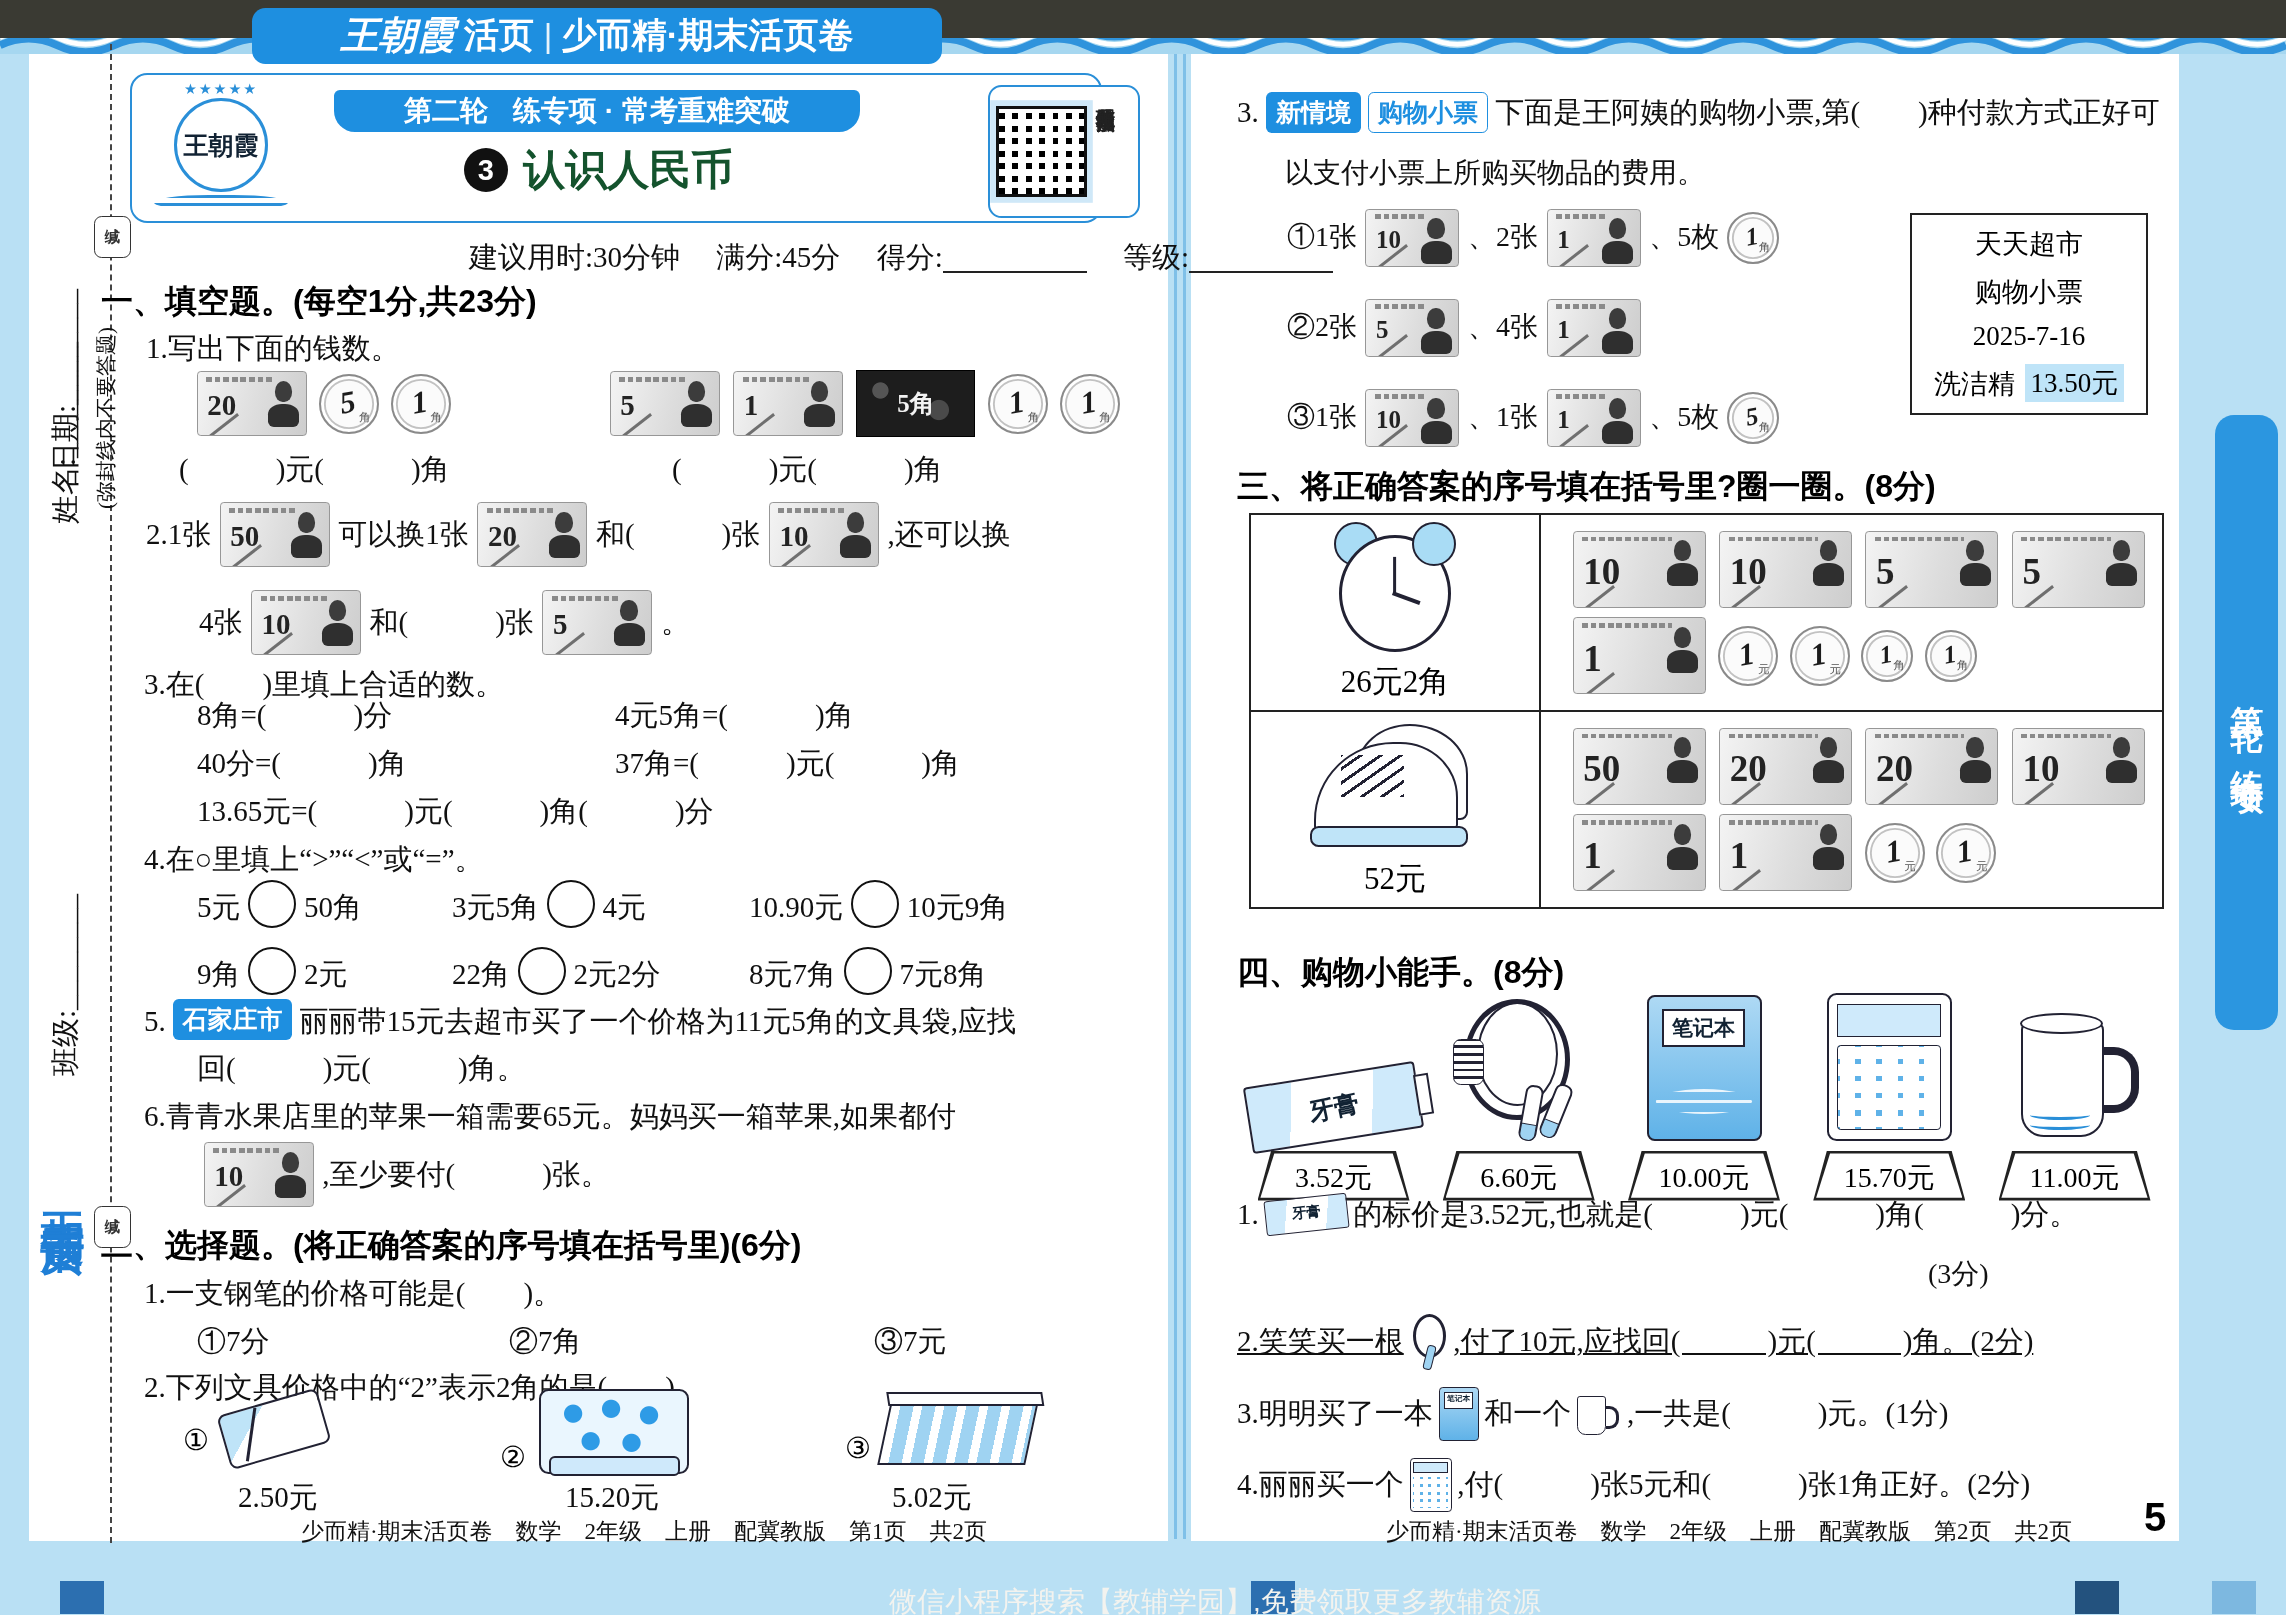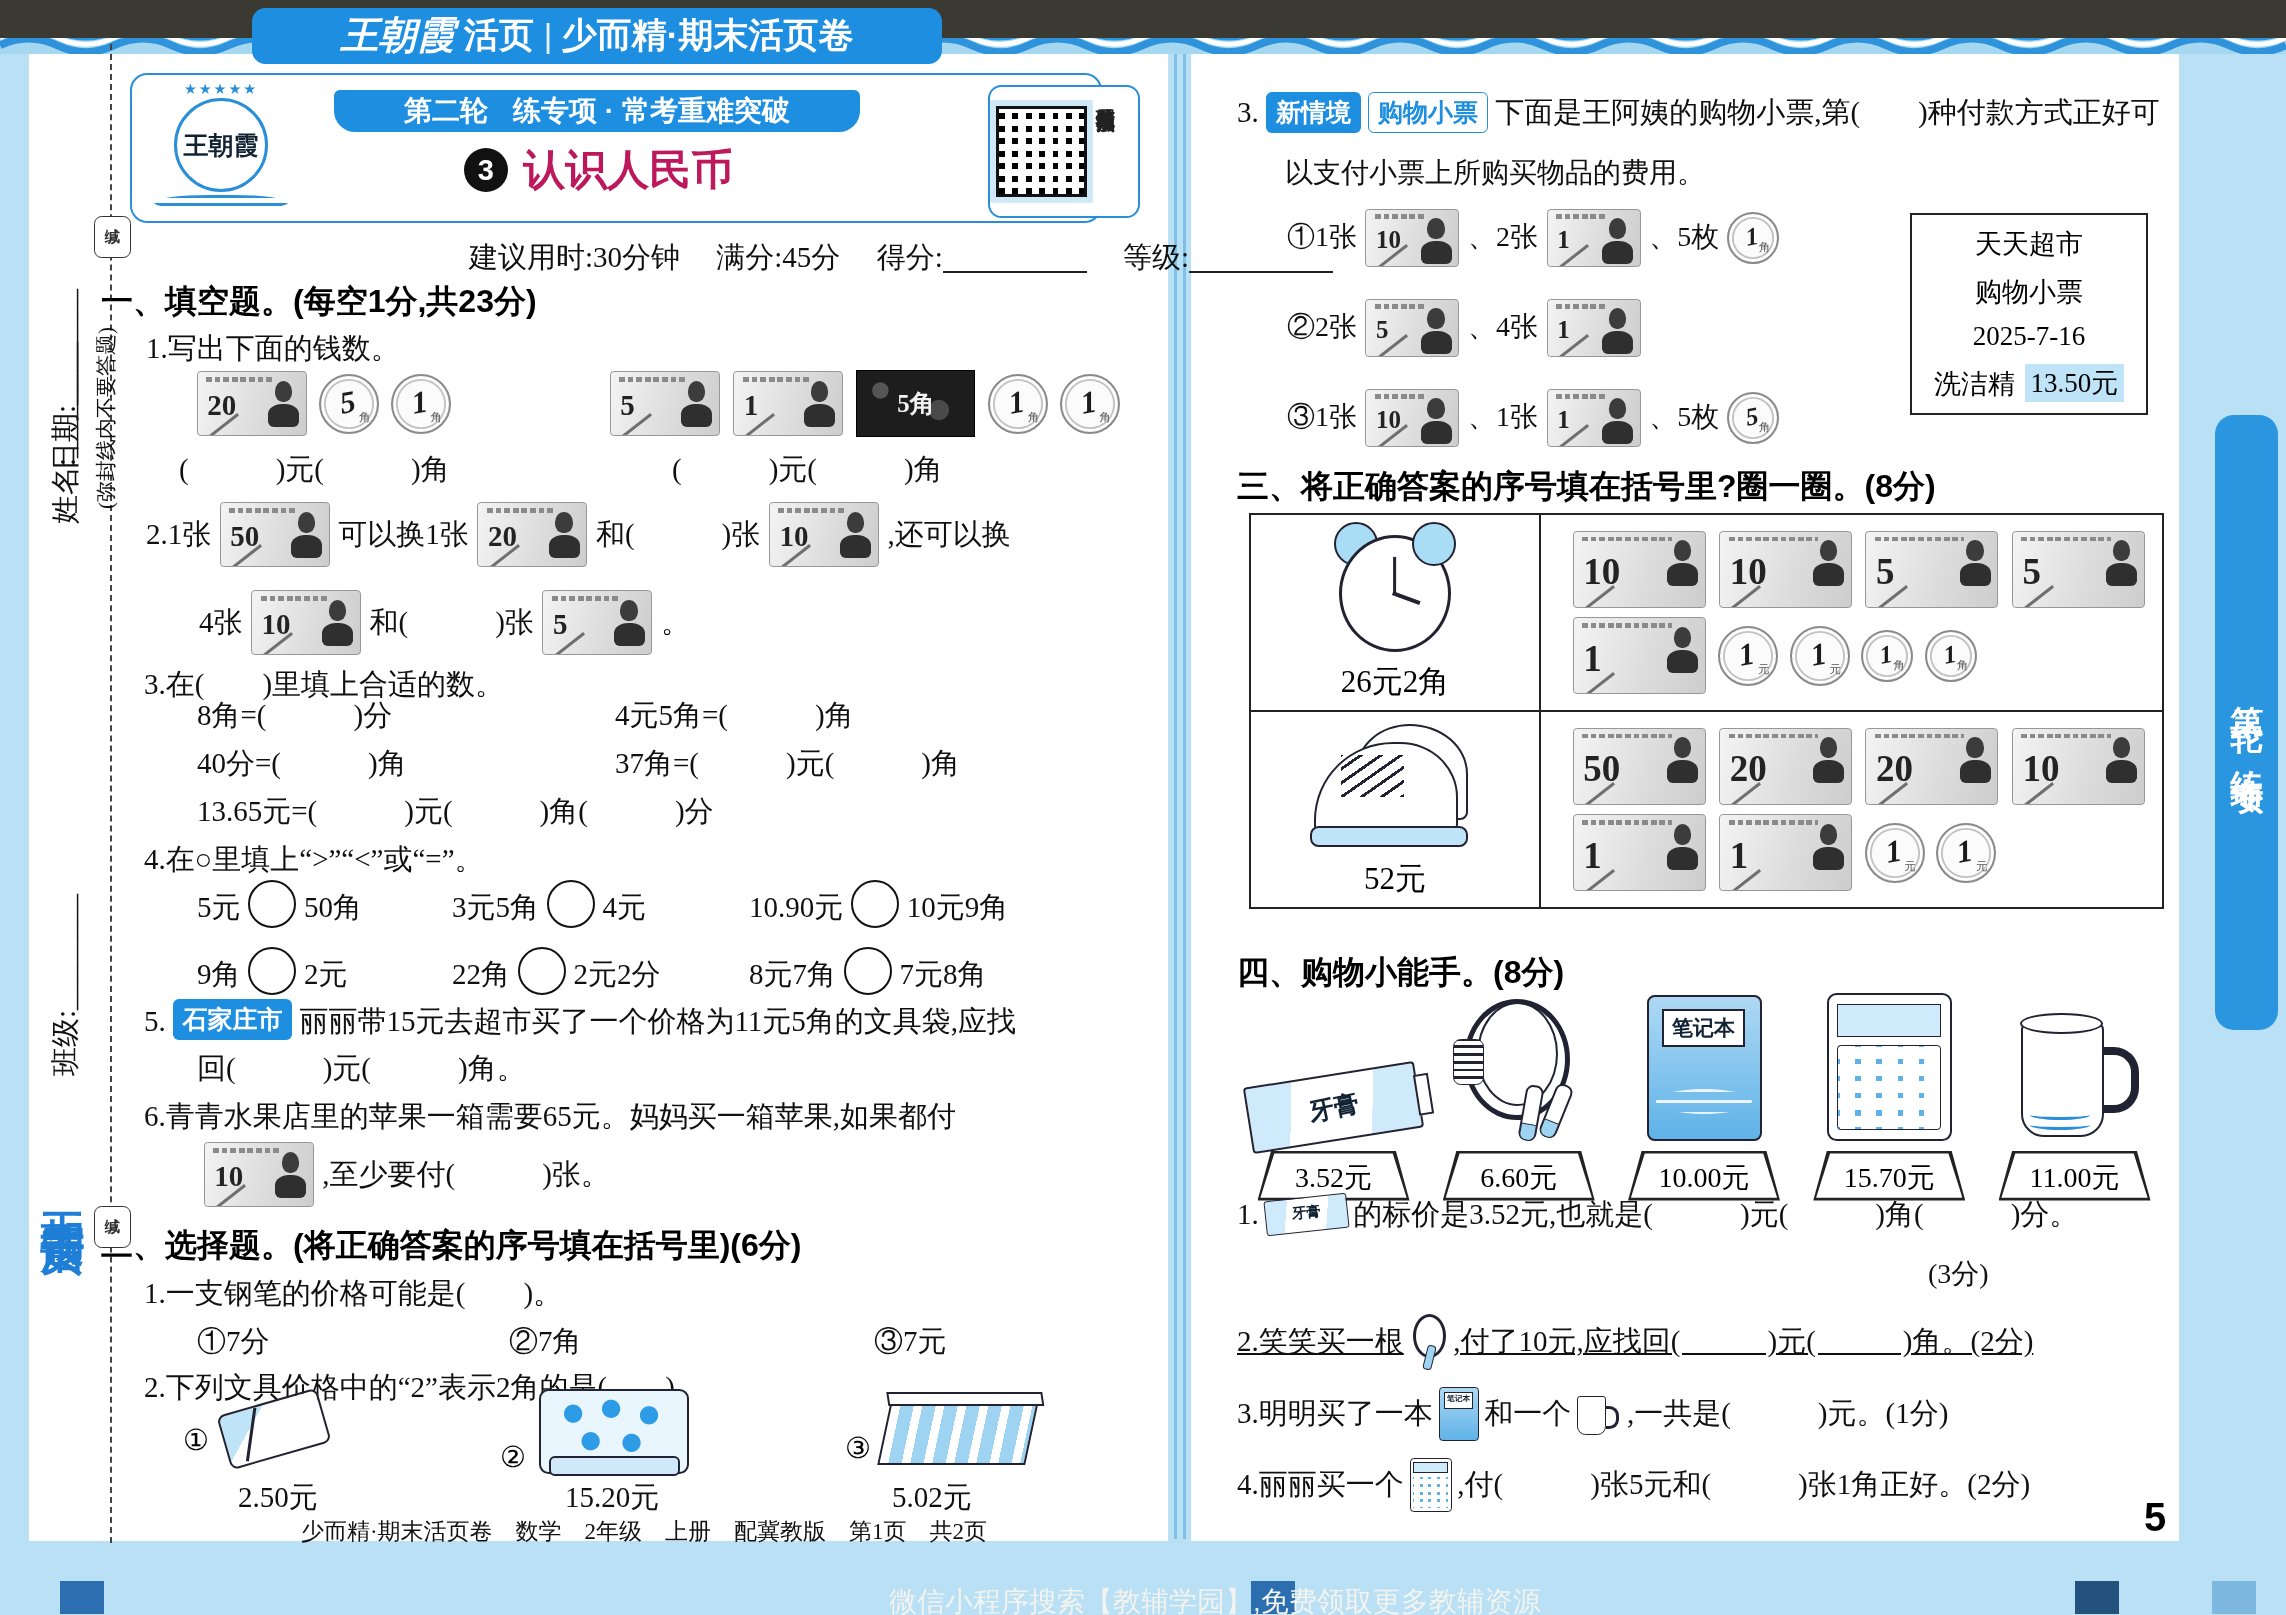--- a/index.html
+++ b/index.html
@@ -31,21 +31,21 @@
     display:flex;align-items:center;justify-content:center;gap:9.6px;color:#fff;}
   .banner1 .scrip{font:italic 700 38px "Liberation Serif",serif;}
   .banner1 .bold{font:700 35px "Liberation Sans","DejaVu Sans",sans-serif;}
   .banner1 .div{font:300 33px sans-serif;opacity:.9;}
   .banner2{position:absolute;left:334px;top:90px;width:526px;height:42px;background:#1e8fe0;z-index:6;
     border-radius:5.8px 5.8px 21px 21px;display:flex;align-items:center;justify-content:center;gap:25px;color:#fff;
     font:700 28px "Liberation Sans","DejaVu Sans",sans-serif;}
   .titlerow{position:absolute;left:327px;top:142px;width:543px;display:flex;align-items:center;justify-content:center;gap:15.4px;z-index:6;}
   .lesson-circle{width:44px;height:44px;background:#111;color:#fff;border-radius:50%;display:flex;align-items:center;justify-content:center;
     font:700 29px "Liberation Sans",sans-serif;}
-  .lesson-title{font:700 42px "Liberation Sans","DejaVu Sans",sans-serif;color:#be185d;}
+  .lesson-title{font:700 42px "Liberation Sans","DejaVu Sans",sans-serif;color:#14532d;}
   .logo{position:absolute;left:154px;top:81px;width:134px;height:134px;z-index:6;text-align:center;}
   .logo .stars{color:#2a8fd8;font-size:14.4px;letter-spacing:1.9px;}
   .logo .ring{width:88px;height:88px;margin:0 auto;border:3.8px solid #2a8fd8;border-radius:50%;display:flex;align-items:center;justify-content:center;
     font:700 25px "Liberation Serif",serif;color:#123;background:#fff;}
   .logo .waves{margin-top:2.9px;height:15.4px;background:repeating-linear-gradient(180deg,#2a8fd8 0 2.9px,#fff 2.9px 7.7px);border-radius:50%/60%;}
   .qrbox{position:absolute;left:988px;top:85px;width:152px;height:133px;border:2.9px solid #2a8fd8;border-radius:13.4px;background:#fff;z-index:6;
     display:flex;align-items:center;padding:5.8px;box-sizing:border-box;gap:5.8px;}
   .qr{width:85px;height:85px;background:
       radial-gradient(circle 4.8px at 11.5px 11.5px,#000 4.8px,transparent 4.8px),
       repeating-linear-gradient(0deg,#000 0 5.8px,#fff 5.8px 12.5px),
@@ -686,16 +686,17 @@
       </span>
     <span>和一个</span>
     <span class="mini mini-mug"></span>
     <span>,一共是(　　　)元。(1分)</span>
   </div>
   <div class="flexline t2" style="left:1237px;top:1458px;">
     <span>4.丽丽买一个</span>
     <span class="mini mini-calc"></span>
     <span>,付(　　　)张5元和(　　　)张1角正好。(2分)</span>
   </div>
+  <div class="footer" style="left:1335px;top:1516px;width:788px;">少而精·期末活页卷　数学　2年级　上册　配冀教版　第2页　共2页</div>
   <div class="pageno">5</div>
 
 </div>
 
 
 </body></html>

